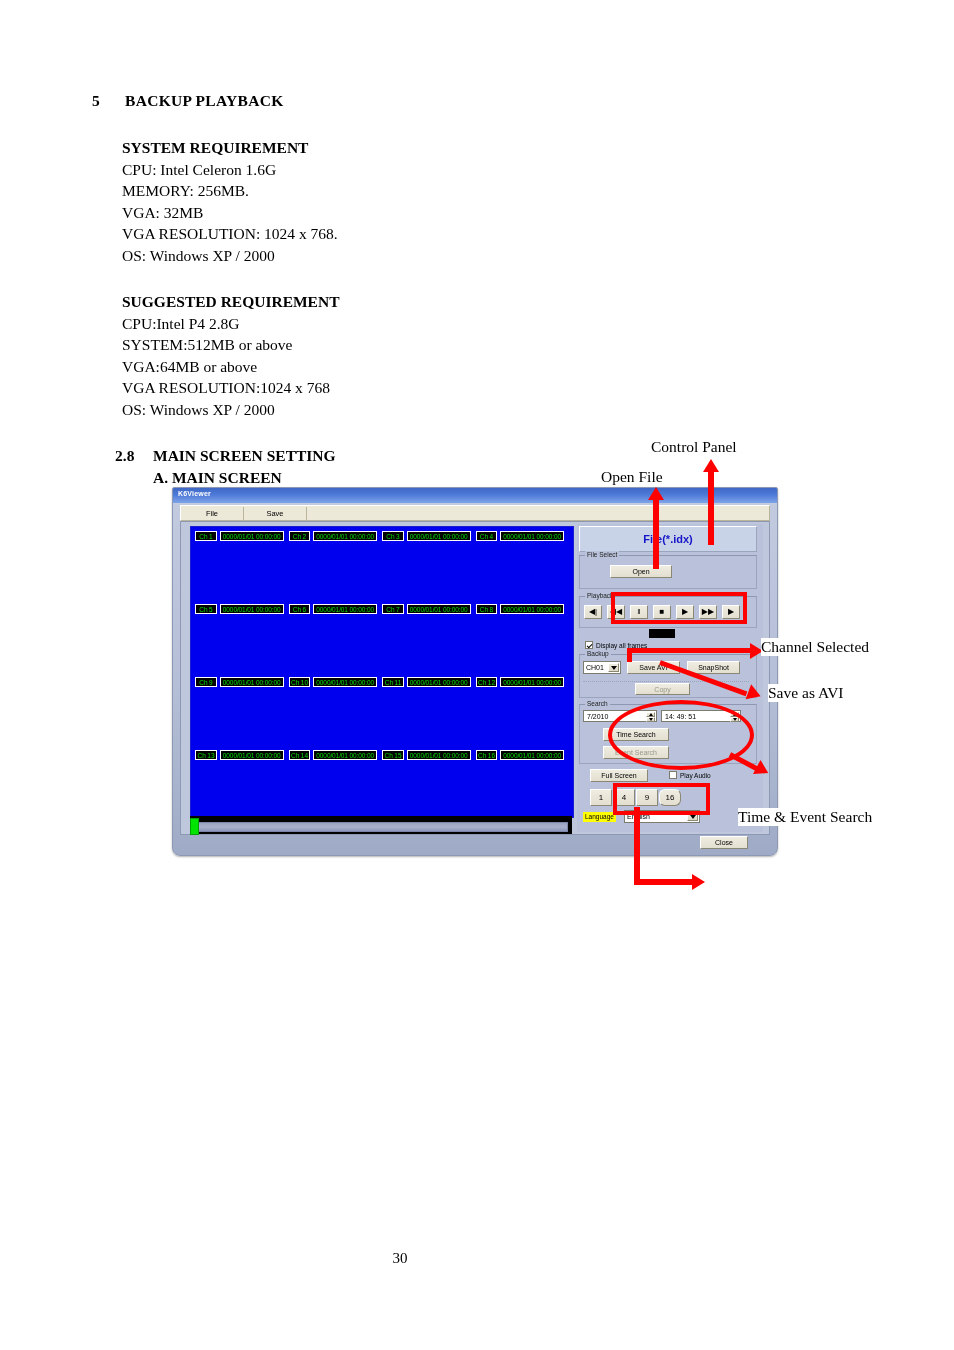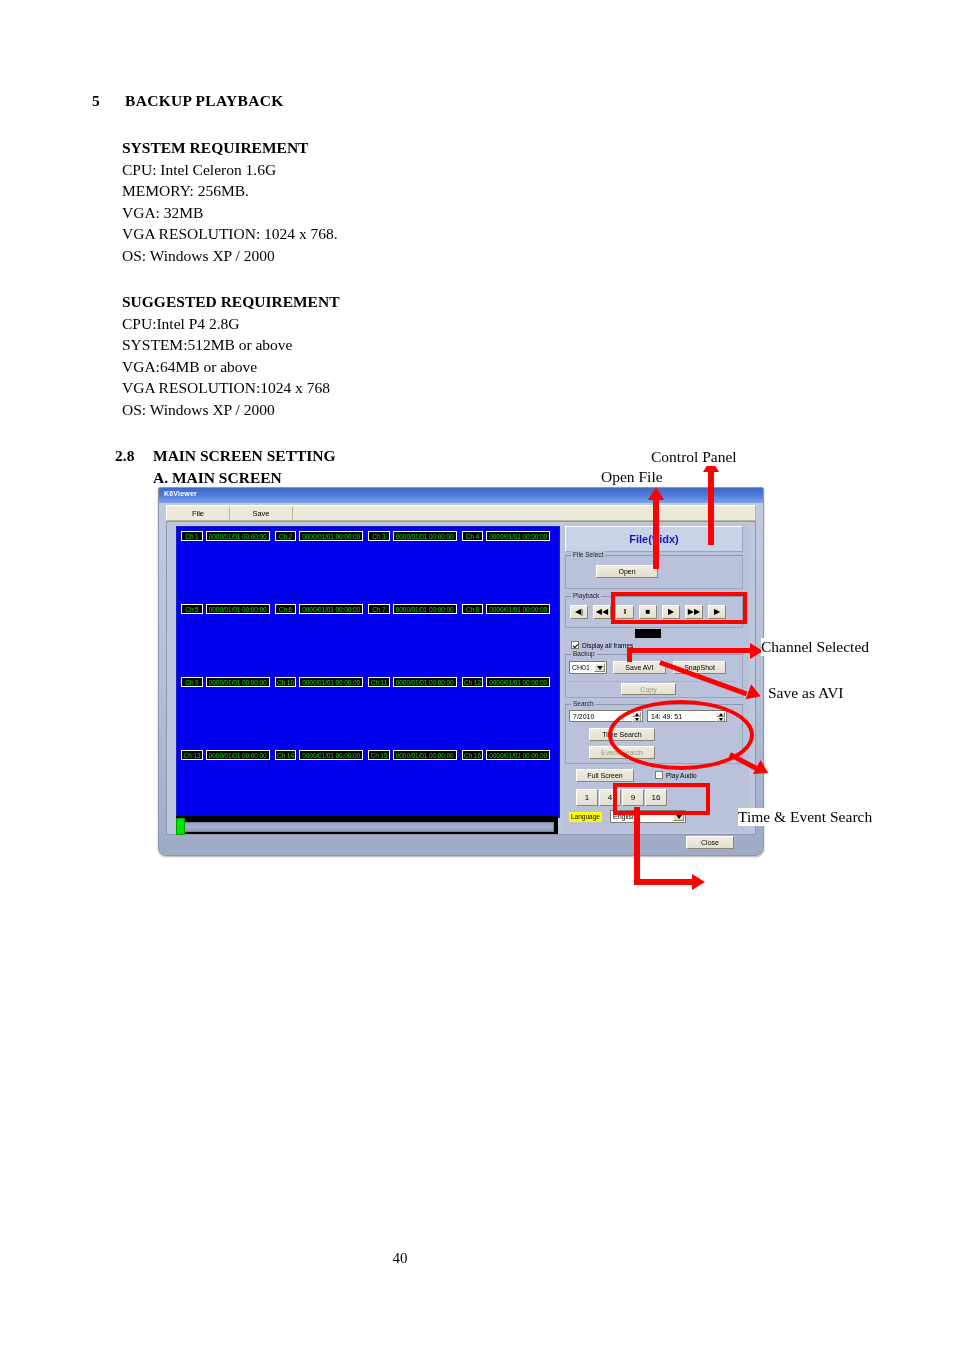--- a/index.html
+++ b/index.html
@@ -27,21 +27,21 @@
   .rbar{position:absolute;background:#f00;z-index:35;}
   .rhead{position:absolute;width:0;height:0;z-index:36;}
   .up-head{border-left:8px solid transparent;border-right:8px solid transparent;border-bottom:13px solid #f00;}
   .right-head{border-top:8px solid transparent;border-bottom:8px solid transparent;border-left:13px solid #f00;}
   .rbox{position:absolute;border:4px solid #f00;z-index:34;}
   .rellipse{position:absolute;border:4px solid #f00;border-radius:50%;z-index:34;}
   .diag{position:absolute;height:5px;background:#f00;transform-origin:0 50%;z-index:35;}
 
   
   .app{
-    position:absolute;left:158px;top:487px;width:604px;height:367px;
+    position:absolute;left:172px;top:487px;width:604px;height:367px;
     background:linear-gradient(180deg,#c3cbe0 0%,#b4bed6 55%,#9fabc6 100%);
     border:1px solid #8d98b4;border-radius:2px 2px 8px 8px;
     font-family:"Liberation Sans", sans-serif;
     box-shadow:0 1px 2px rgba(0,0,0,.3);
     overflow:hidden;z-index:10;
   }
   .titlebar{
     height:13px;
     background:linear-gradient(180deg,#3f68c4 0%,#4d79d8 45%,#7fa4e8 100%);
     color:#fff;font-size:7px;font-weight:bold;
@@ -162,21 +162,21 @@
     <span class="l">OS: Windows XP / 2000</span>
   </div>
 
   <div class="sec-head" style="left:115px;top:447px;">
     <span class="num">2.8</span><span>MAIN SCREEN SETTING</span>
   </div>
   <div class="sec-head" style="left:153px;top:469px;">
     <span>A. MAIN SCREEN</span>
   </div>
 
-  <div class="pageno" style="top:1250px;">40</div>
+  <div class="pageno" style="top:1250px;">30</div>
 
   <div class="app">
 
     <div class="titlebar">
       <span>K6Viewer</span>
     </div>
 
     <div class="menubar">
       <div class="menu-item mi-file">File</div>
       <div class="menu-item mi-about">Save</div>
@@ -307,37 +307,37 @@
 
         <div class="btn" style="position:absolute;left:13px;top:245px;width:58px;height:13px;">Full Screen</div>
         <div class="chk" style="left:92px;top:247px;">
           <span class="chkbox"></span>
           <span>Play Audio</span>
         </div>
 
         <div class="btn tbtn" style="position:absolute;left:13px;top:265px;width:22px;height:17px;">1</div>
         <div class="btn tbtn" style="position:absolute;left:36px;top:265px;width:22px;height:17px;">4</div>
         <div class="btn tbtn" style="position:absolute;left:59px;top:265px;width:22px;height:17px;">9</div>
-        <div class="btn tbtn" style="position:absolute;left:82px;top:265px;width:22px;height:17px;">16</div>
+        <div class="btn tbtn" style="position:absolute;left:82px;top:265px;width:22px;height:17px;border-radius:6px;">16</div>
 
         <div class="langlbl" style="left:6px;top:288px;">Language</div>
         <div class="combo" style="left:47px;top:286px;width:76px;height:13px;">
           <span>English</span>
           <span class="arrowbx">
               <span class="cdn"></span>
             </span>
         </div>
       </div>
 
     </div>
 
     <div class="btn" style="position:absolute;left:527px;top:348px;width:48px;height:13px;">Close</div>
   </div>
 
-  <div class="anno" style="left:651px;top:438px;margin-top:10px;">Control Panel</div>
+  <div class="anno" style="left:651px;top:438px;">Control Panel</div>
   <div class="rbar" style="left:708px;top:470px;width:6px;height:75px;"></div>
   <div class="rhead up-head" style="left:703px;top:459px;"></div>
 
   <div class="anno" style="left:601px;top:468px;text-align:center;">Open File</div>
   <div class="rbar" style="left:653px;top:498px;width:6px;height:71px;"></div>
   <div class="rhead up-head" style="left:648px;top:487px;"></div>
 
   <div class="rbox" style="left:611px;top:592px;width:128px;height:24px;"></div>
 
   <div class="anno" style="left:761px;top:638px;">Channel Selected</div>

